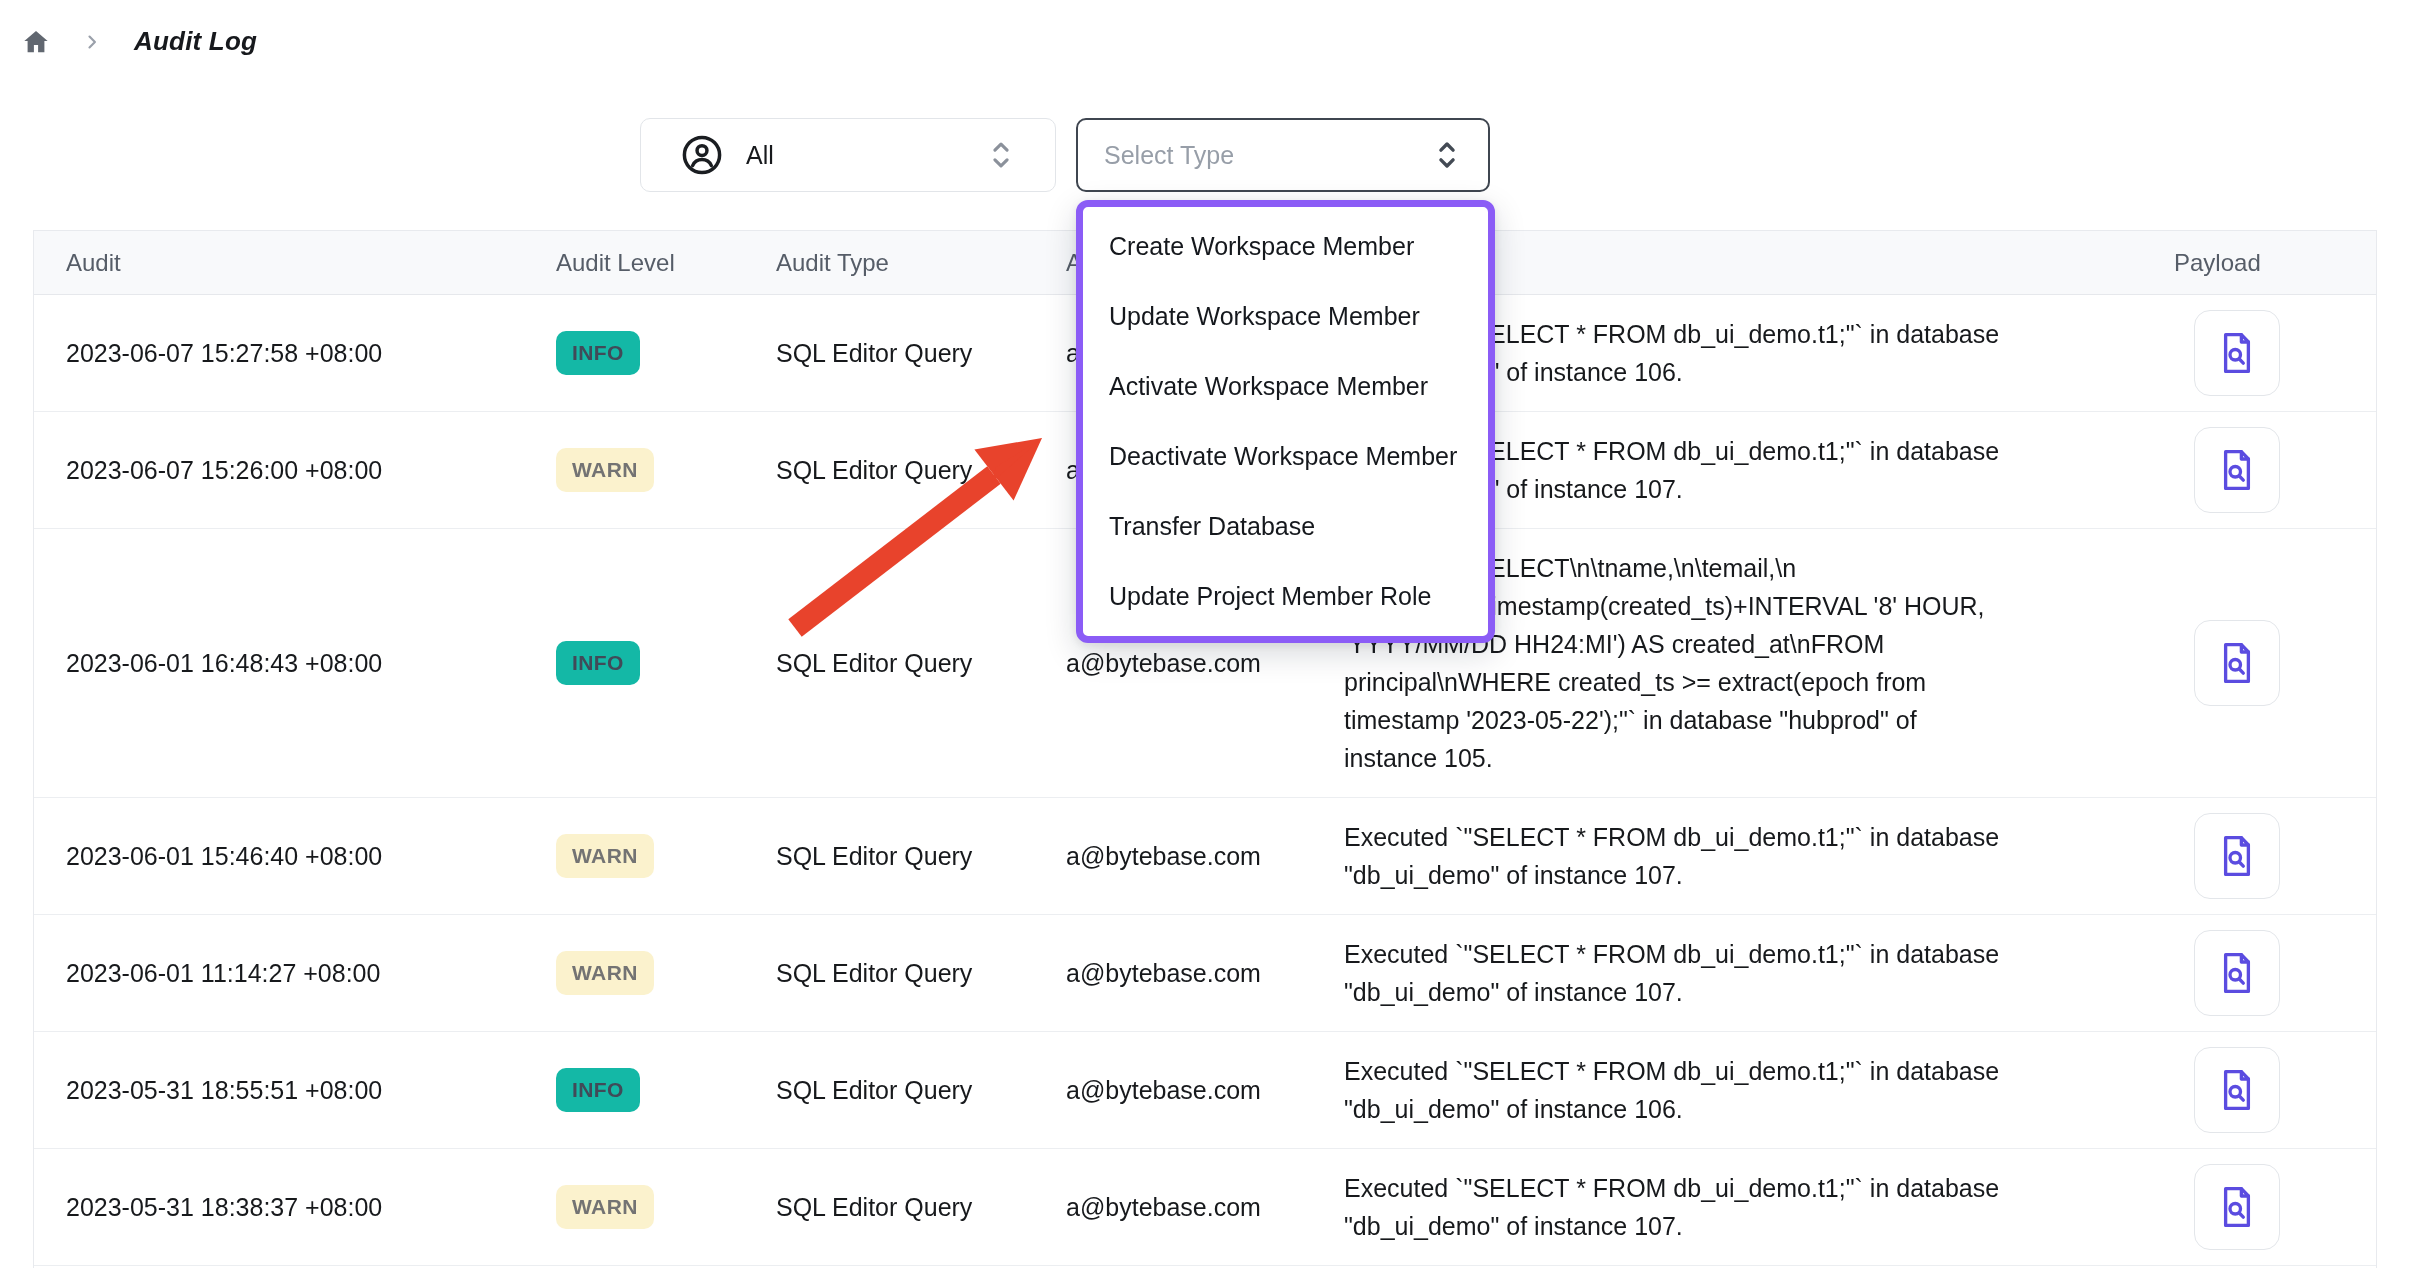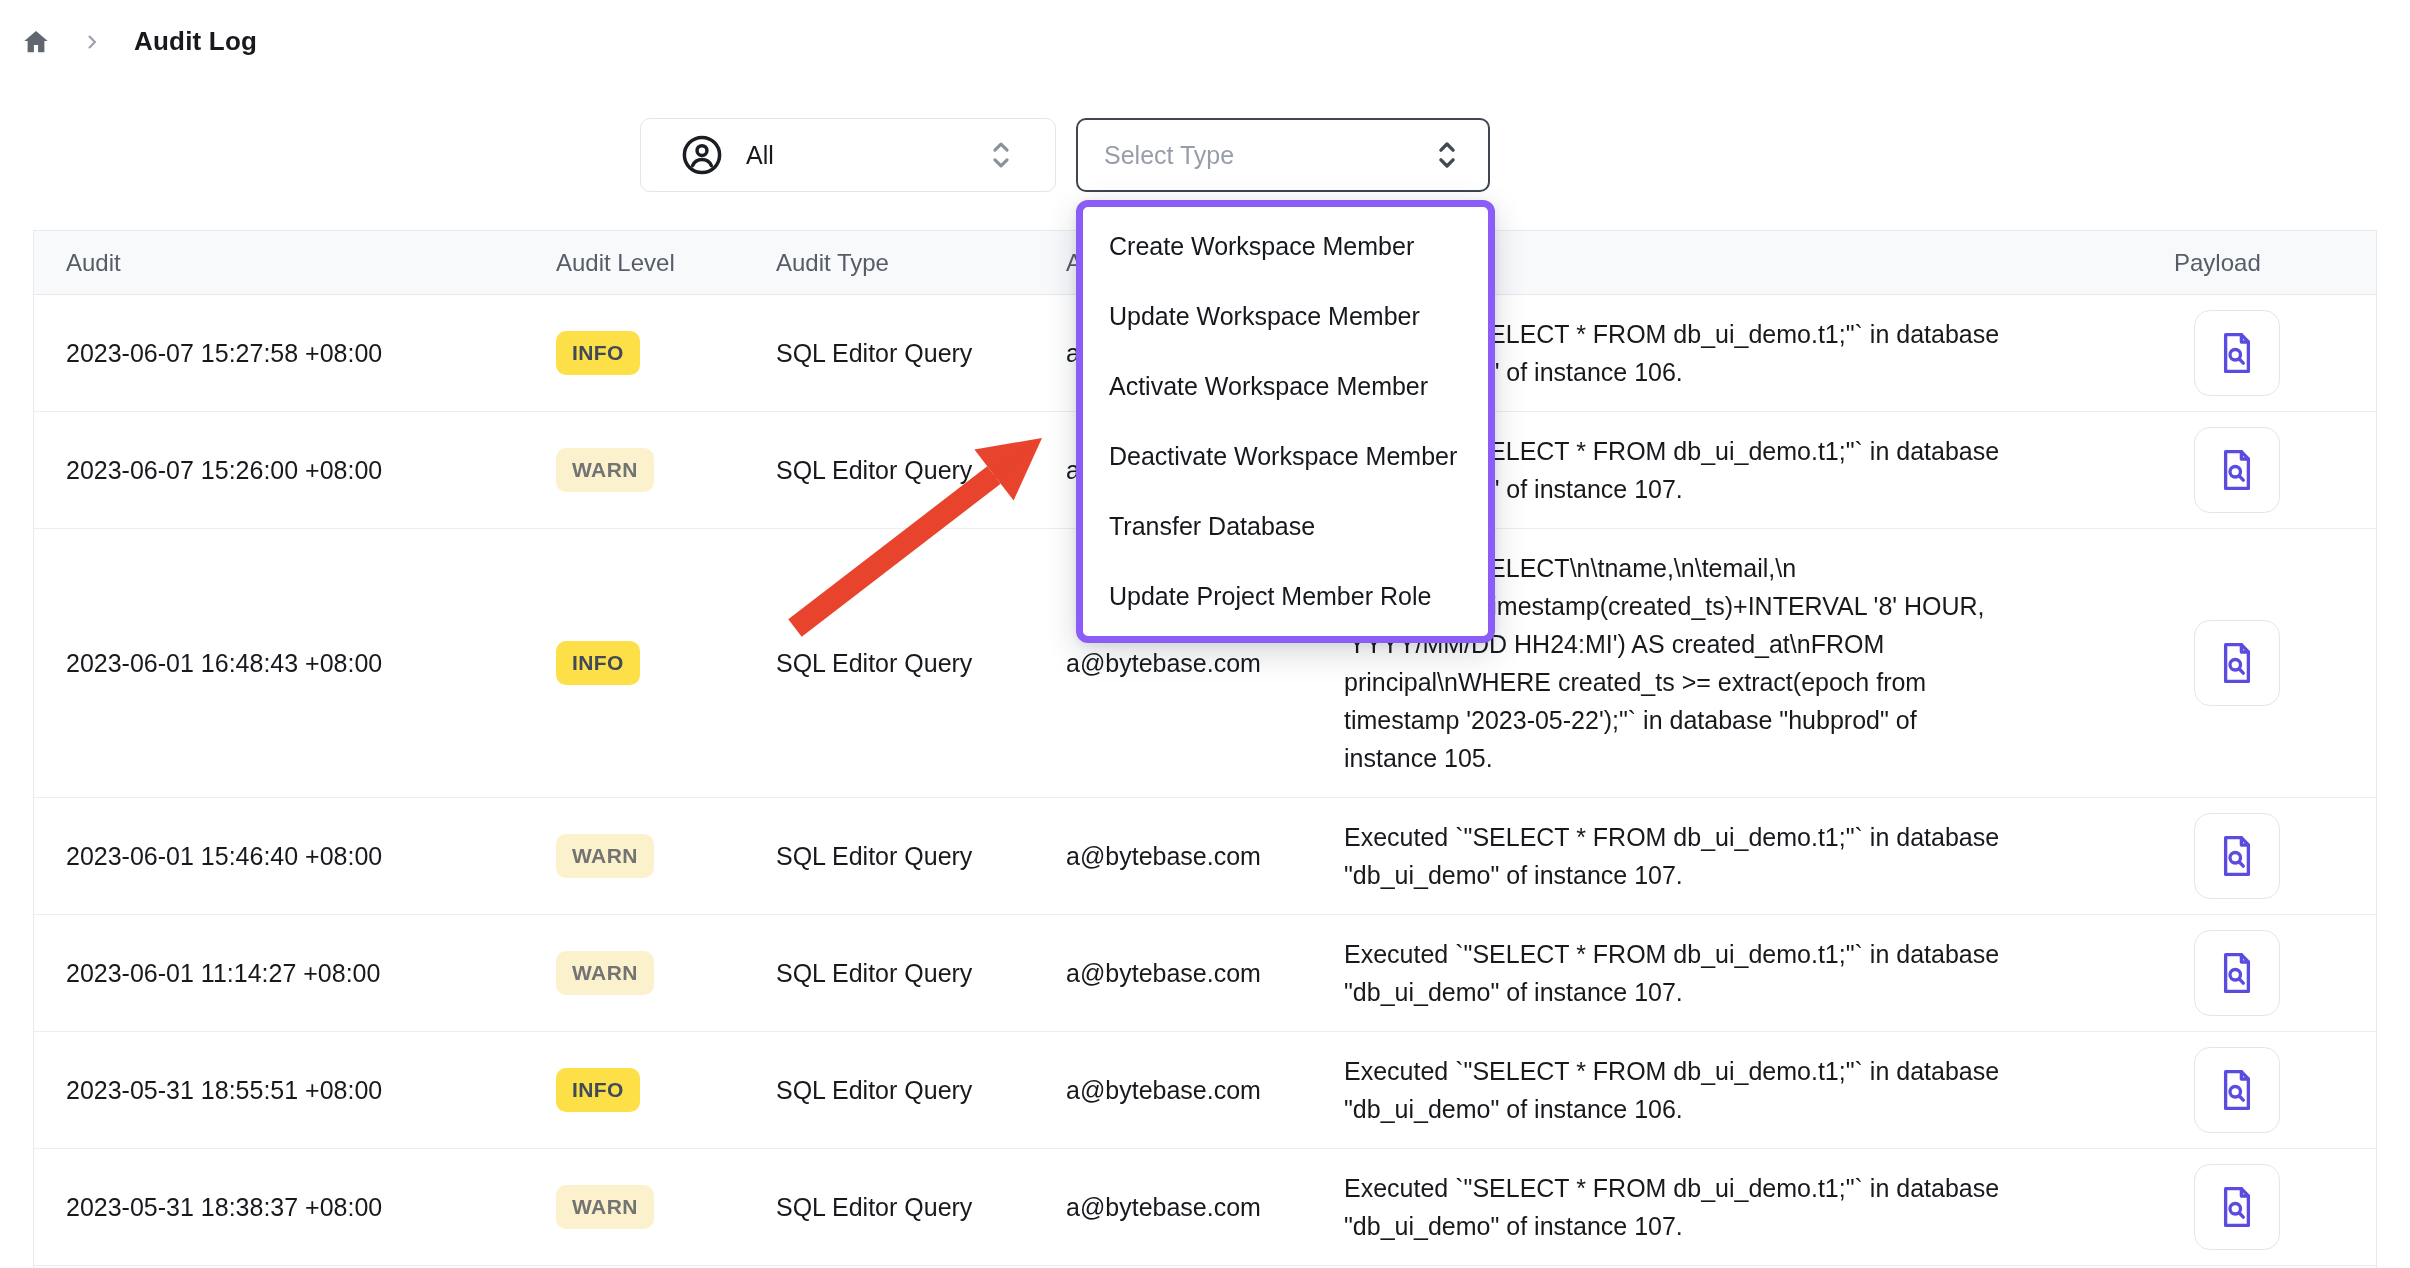--- a/index.html
+++ b/index.html
@@ -2,21 +2,21 @@
 <html><head>
 <meta charset="utf-8">
 <style>
   * { margin:0; padding:0; box-sizing:border-box; }
   html,body { background:#fff; }
   .page {
     position:relative; width:2410px; height:1268px; overflow:hidden;
     background:#fff; font-family:"Liberation Sans", sans-serif; color:#17191c;
   }
   
-  .breadcrumb { position:absolute; left:22px; top:26px; display:flex; align-items:center; gap:32px; }
+  .breadcrumb { position:absolute; left:22px; top:26px; display:flex; align-items:center; gap:32px;font-style:italic; }
   .crumb-title { font-size:26px; font-weight:600; color:#17191d; letter-spacing:.2px; }
   
   .filters { position:absolute; left:640px; top:118px; display:flex; gap:20px; }
   .select {
     height:74px; border:1px solid #e2e5e9; border-radius:10px; background:#fff;
     display:flex; align-items:center; font-size:25px;
   }
   .select-user { width:416px; padding:0 39px; gap:22px; }
   .select-user .value { color:#17191c; flex:1; }
   .select-type { width:414px; padding:8px 26px; border:2px solid #3f4650; }
@@ -56,21 +56,21 @@
   .col-comment { flex:1; min-width:0; }
   .col-payload { width:232px; flex:none; }
   .thead .col-payload { padding-left:30px; }
   .row {
     display:flex; align-items:center; min-height:116px;
     border-bottom:1px solid #eceef1; font-size:25px; color:#17191c;
     white-space:nowrap; overflow:visible;
   }
   .badge {
     display:inline-block; font-size:21px; font-weight:700; letter-spacing:.4px;
-    padding:10px 16px; border-radius:10px; background:#fde047; color:#414a58;
+    padding:10px 16px; border-radius:10px; background:#14b8a6; color:#414a58;
   }
   .badge[data-level="WARN"] { background:#fbf2cd; color:#737373; }
   .comment-block { padding:20px 40px 20px 0; }
   .cline { line-height:38px; white-space:pre; }
   .payload-cell { padding-left:50px; }
   .payload-btn {
     width:86px; height:86px; border:1.5px solid #e3e6ea; border-radius:16px;
     background:#fff; display:flex; align-items:center; justify-content:center; cursor:pointer;
   }
   .filler-row { height:60px; border-bottom:1px solid #eceef1; }

